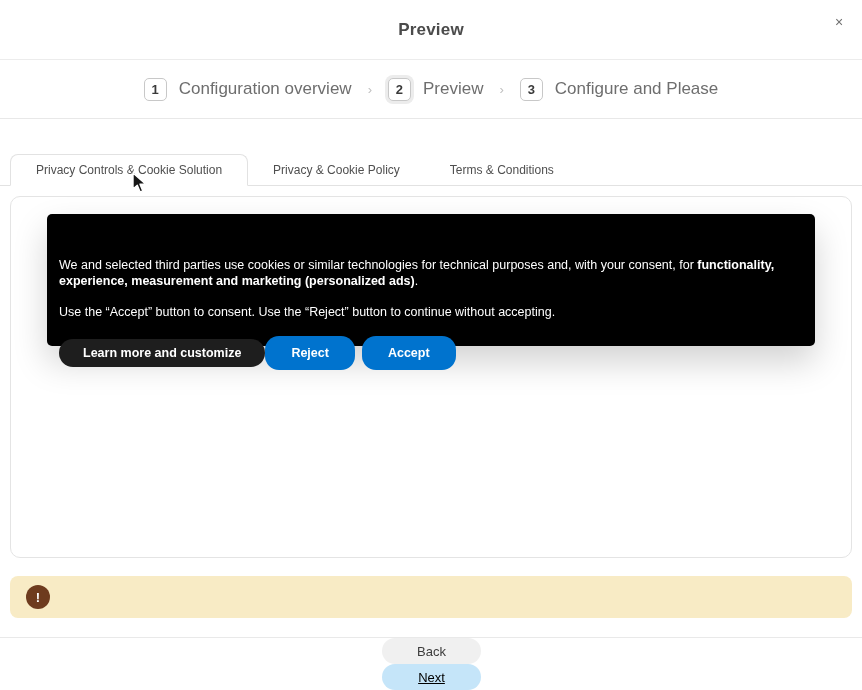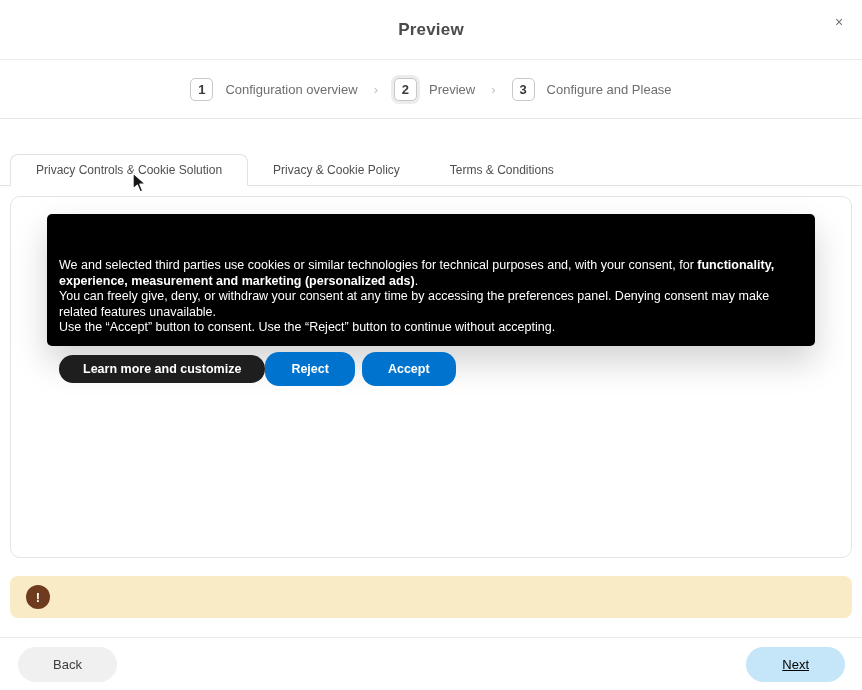--- a/index.html
+++ b/index.html
@@ -46,21 +46,21 @@
   .step { display: flex; align-items: center; gap: 12px; }
   .step-num {
     width: 23px; height: 23px;
     border: 1px solid #c8c8c8;
     border-radius: 5px;
     background: #fff;
     display: flex; align-items: center; justify-content: center;
     font-size: 13px; font-weight: 700; color: #3a3a3a;
   }
   .step-num.current { box-shadow: 0 0 0 3px #ececec; }
-  .step-label { font-size: 13px; color: #6e6e6e; }
+  .step-label { font-size: 17px; color: #6e6e6e; }
   .step-sep { font-size: 13px; color: #c0c0c0; padding: 0 2px; }
 
   
   .tabs {
     margin-top: 35px;
     height: 32px;
     display: flex;
     align-items: stretch;
     border-bottom: 1px solid #e2e2e2;
     padding-left: 10px;
@@ -152,20 +152,21 @@
   .footer {
     position: absolute;
     left: 0; right: 0; bottom: 0;
     height: 53px;
     border-top: 1px solid #e9e9e9;
     background: #fff;
     display: flex;
     align-items: center;
     justify-content: space-between;
     padding: 0 17px 0 18px;
+    flex-direction: column;
   }
   .footer-btn {
     border: none;
     height: 35px;
     border-radius: 18px;
     font-family: "Liberation Sans", sans-serif;
     font-size: 13px;
     cursor: pointer;
     display: inline-flex; align-items: center; justify-content: center;
   }
@@ -203,21 +204,21 @@
 <div class="tabs">
   <div class="tab active">Privacy Controls &amp; Cookie Solution</div>
   <div class="tab">Privacy &amp; Cookie Policy</div>
   <div class="tab">Terms &amp; Conditions</div>
 </div>
 
 <div class="panel">
   <div class="cookie-banner">
     <div class="banner-text">
       <span>We and selected third parties use cookies or similar technologies for technical purposes and, with your consent, for </span><b>functionality, experience, measurement and marketing (personalized ads)</b><span>.</span><br>
-      <span>You can freely give, deny, or withdraw your consent at any time by accessing the preferences panel. Denying consent may make related features unavailable.</span><br>
+      <br>
       <span>Use the “Accept” button to consent. Use the “Reject” button to continue without accepting.</span>
     </div>
     <div class="banner-actions">
       <button class="btn-pill btn-secondary">Learn more and customize</button>
       <div class="blue-group">
         <button class="btn-pill btn-blue">Reject</button>
         <button class="btn-pill btn-blue">Accept</button>
       </div>
     </div>
   </div>

